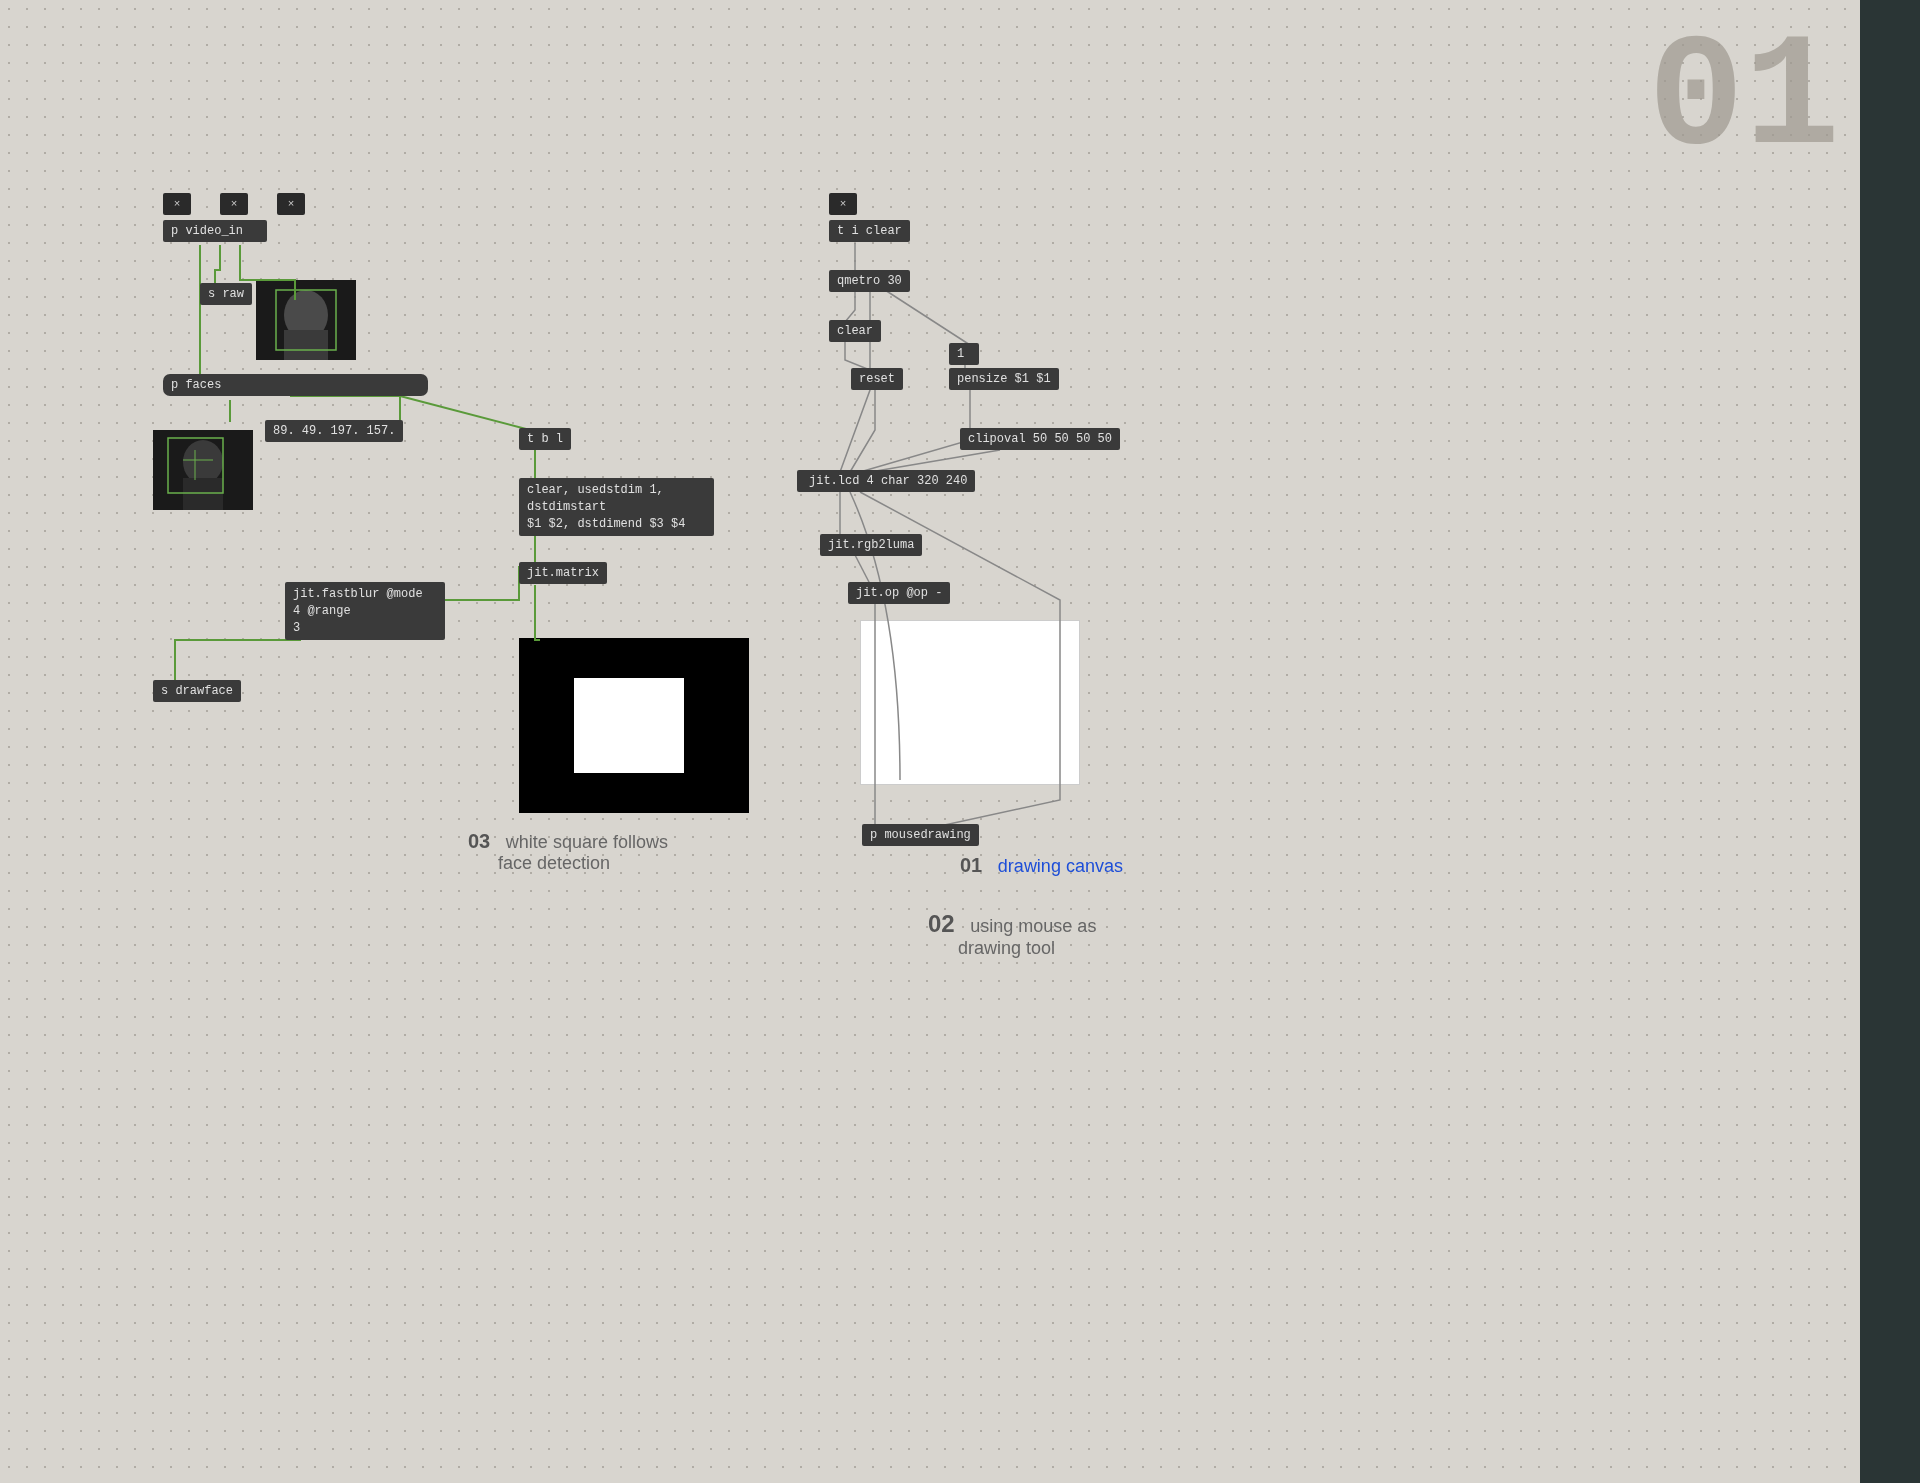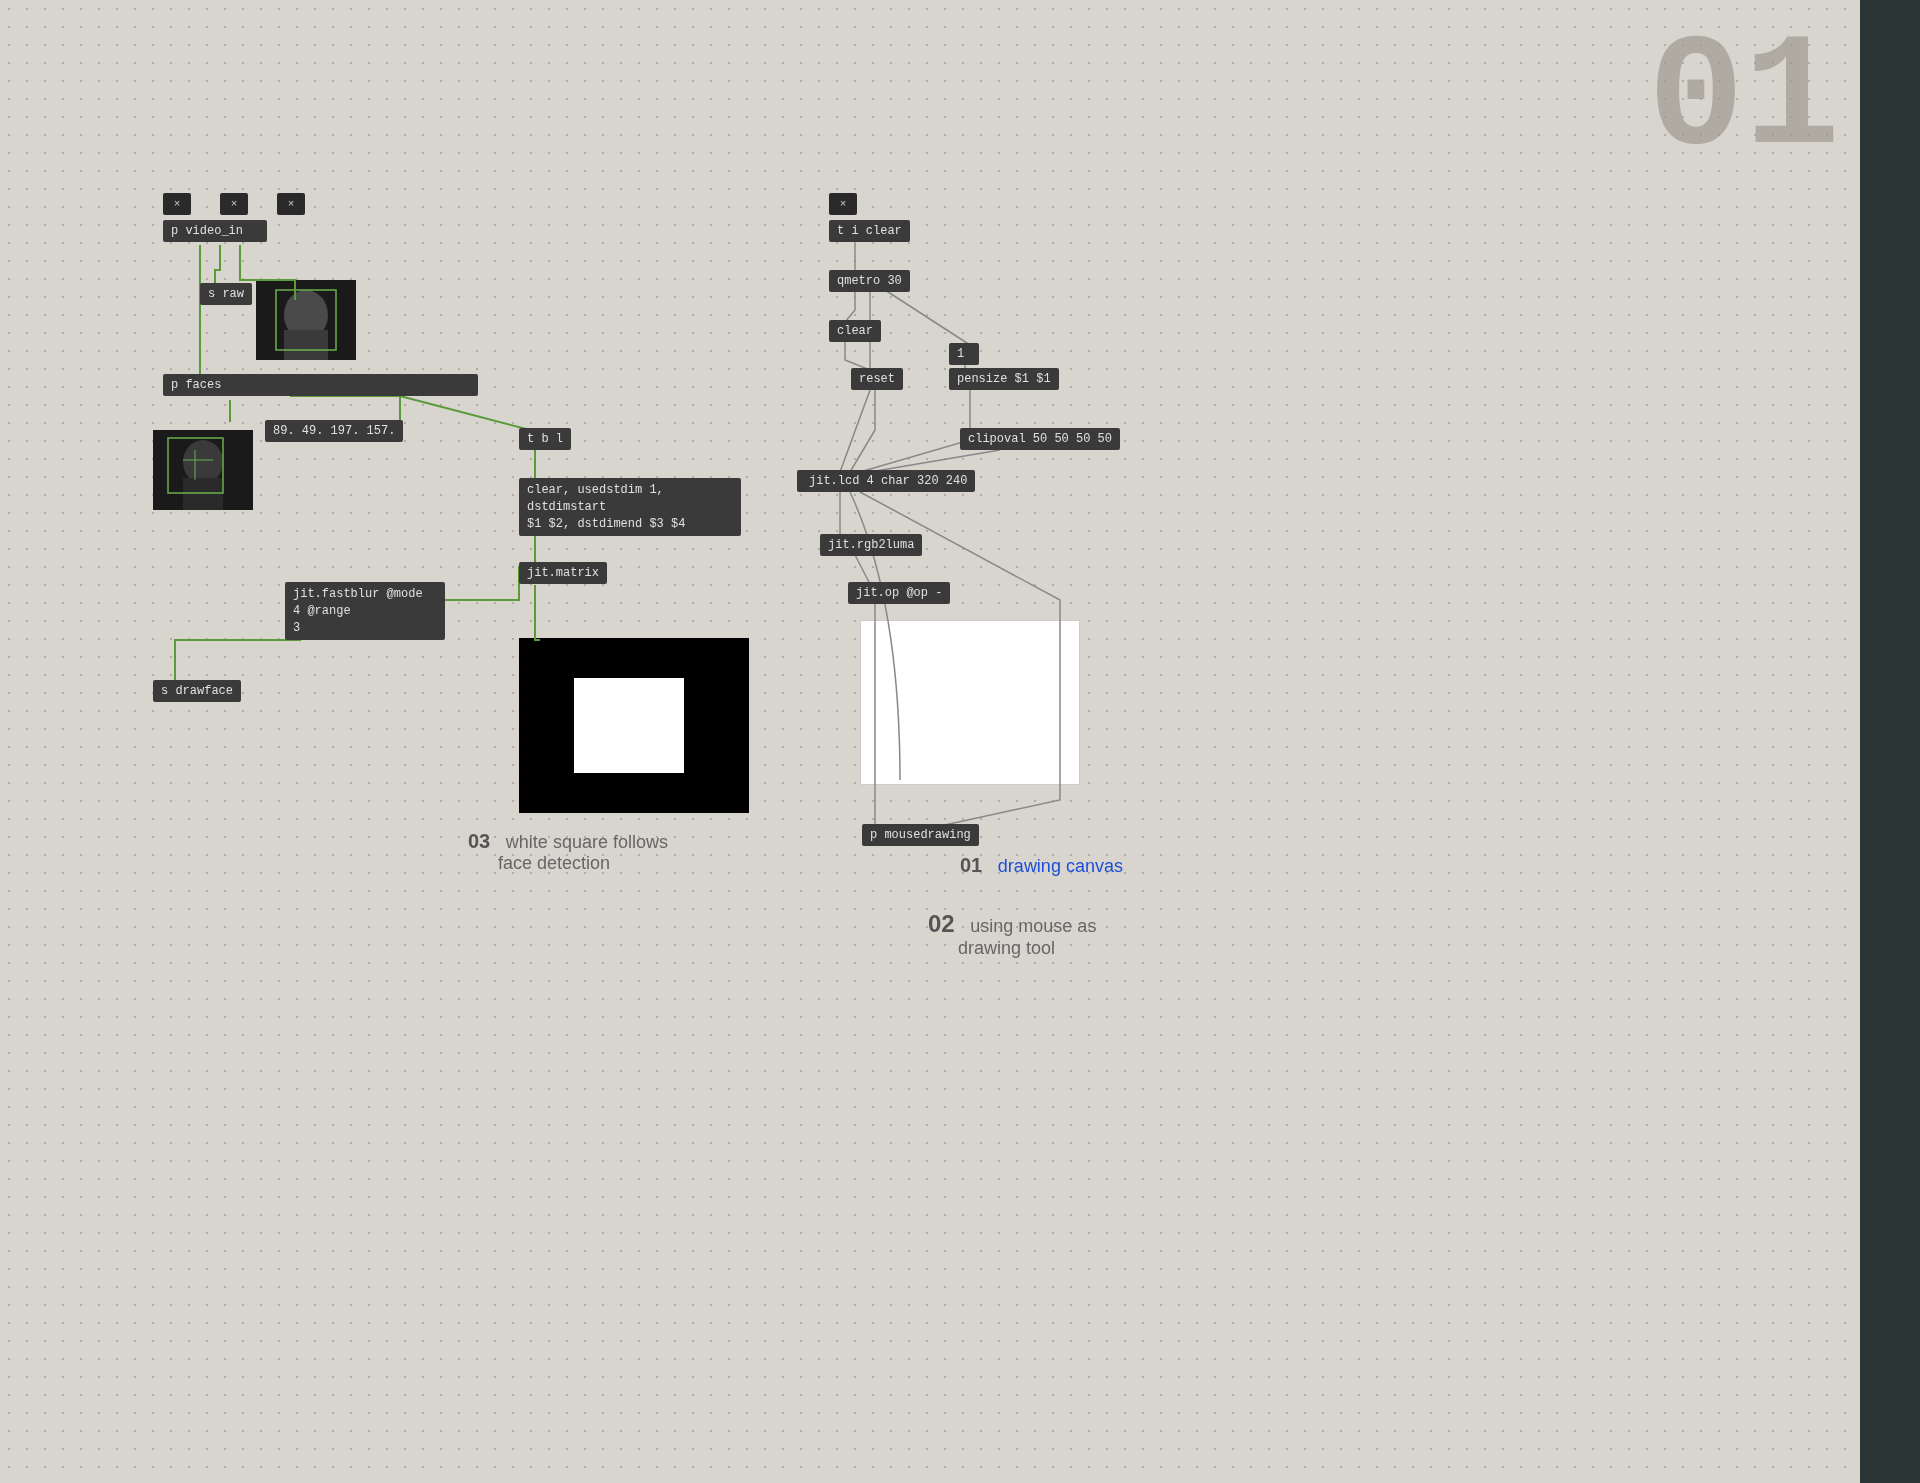--- a/index.html
+++ b/index.html
@@ -197,21 +197,21 @@
 
     <rect width="100" height="80" fill="#1a1a1a"></rect>
 
     <ellipse cx="50" cy="35" rx="22" ry="25" fill="#4a4a4a"></ellipse>
     <rect x="28" y="50" width="44" height="30" fill="#3a3a3a"></rect>
 
     <rect x="20" y="10" width="60" height="60" fill="none" stroke="#6ab04c" stroke-width="1.5"></rect>
   </svg>
 </div>
 
-<div class="node" style="left:163px; top:374px; width:315px;">
+<div class="node" style="left:163px; top:374px; width:265px;border-radius:7px;">
   <span>p faces</span>
 </div>
 
 <div class="face-image" style="left:153px; top:430px; width:100px; height:80px;">
   <svg width="100" height="80" style="position:absolute;top:0;left:0;">
     <rect width="100" height="80" fill="#1a1a1a"></rect>
     <ellipse cx="50" cy="32" rx="20" ry="22" fill="#3a3a3a"></ellipse>
     <rect x="30" y="48" width="40" height="32" fill="#2a2a2a"></rect>
 
     <rect x="15" y="8" width="55" height="55" fill="none" stroke="#6ab04c" stroke-width="1.5"></rect>
@@ -222,21 +222,21 @@
 </div>
 
 <div class="node" style="left:265px; top:420px;">
   <span>89. 49. 197. 157.</span>
 </div>
 
 <div class="node" style="left:519px; top:428px;">
   <span>t b l</span>
 </div>
 
-<div class="node node-wide" style="left:519px; top:478px; width:222px;">
+<div class="node node-wide" style="left:519px; top:478px; width:195px;">
   <span style="white-space:pre-line;">clear, usedstdim 1, dstdimstart
 $1 $2, dstdimend $3 $4</span>
 </div>
 
 <div class="node" style="left:519px; top:562px;">
   <span>jit.matrix</span>
 </div>
 
 <div class="node node-wide" style="left:285px; top:582px; width:160px;">
   <span style="white-space:pre-line;">jit.fastblur @mode 4 @range

